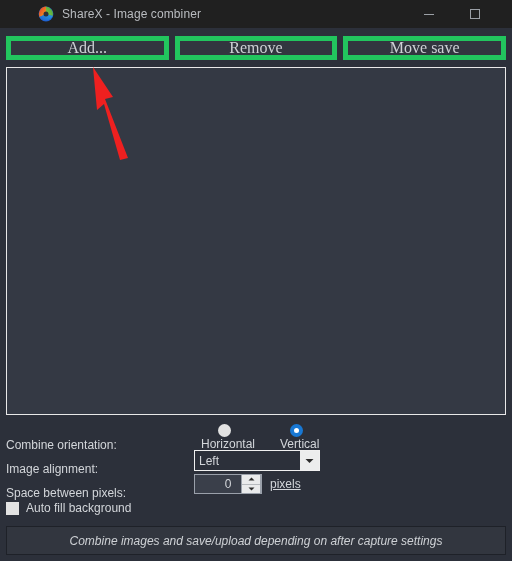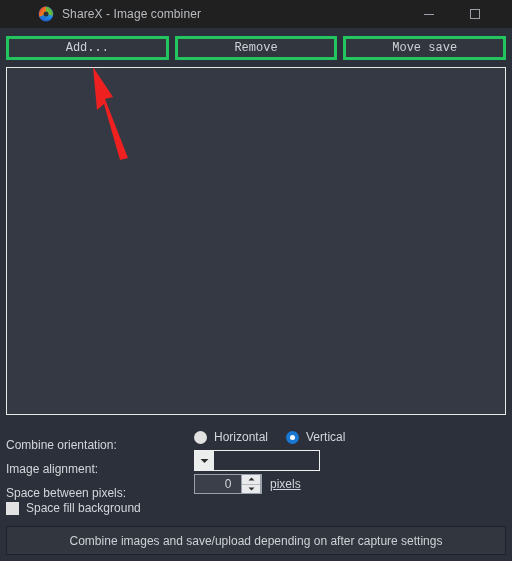--- a/index.html
+++ b/index.html
@@ -59,24 +59,24 @@
   #toolbar {
     position: absolute;
     left: 6px; top: 36px;
     width: 500px; height: 24px;
     display: flex;
     gap: 6px;
   }
   .tbtn {
     flex: 1 1 0;
     background: #32363f;
-    border: 3px solid #22c55e;
+    border: 5px solid #22c55e;
     color: #ced1d5;
-    font-size: 12px;
-    font-family: Liberation Mono, monospace;
+    font-size: 16px;
+    font-family: Liberation Serif, serif;
     display: flex;
     align-items: center;
     justify-content: center;
     cursor: default;
     box-sizing: border-box;
   }
 
   
   #list-area {
     position: absolute;
@@ -107,20 +107,21 @@
     left: 194px; top: 428px;
     height: 18px;
     display: flex;
     align-items: center;
   }
   .radio-item {
     display: flex;
     align-items: center;
     margin-right: 18px;
     cursor: default;
+    flex-direction: column;
   }
   .radio-dot {
     width: 13px; height: 13px;
     border-radius: 50%;
     flex: 0 0 auto;
     box-sizing: border-box;
   }
   .radio-dot.off { background: #e2e2e2; }
   .radio-dot.on {
     background: #1878d4;
@@ -240,20 +241,21 @@
     width: 500px; height: 29px;
     background: #32363f;
     border: 1px solid #1e2128;
     box-sizing: border-box;
     display: flex;
     align-items: center;
     justify-content: center;
     font-size: 12px;
     color: #ced1d5;
     cursor: default;
+    font-style: italic;
   }
 
   
   #annotation-arrow {
     position: absolute;
     left: 0; top: 0;
     width: 512px; height: 561px;
     pointer-events: none;
   }
 </style>
@@ -324,20 +326,21 @@
     </div>
     <div class="radio-item">
       <span class="radio-dot on"></span>
       <span class="radio-label">Vertical</span>
     </div>
   </div>
 
   <div class="opt-label" id="lbl-alignment">Image alignment:</div>
 
   <div id="combo">
+    <span id="combo-value">Left</span>
     <span id="combo-arrow">
       <svg width="9" height="6" viewBox="0 0 9 6">
         <path d="M0.5 1 L4.5 5 L8.5 1 Z" fill="#2b2b2b"></path>
       </svg>
     </span>
   </div>
 
   <div class="opt-label" id="lbl-space">Space between pixels:</div>
 
   <div id="spin">
@@ -352,21 +355,21 @@
     <div class="spin-btn">
       <svg width="7" height="4" viewBox="0 0 7 4">
         <path d="M0.5 0.5 L6.5 0.5 L3.5 3.5 Z" fill="#2b2b2b"></path>
       </svg>
     </div>
   </div>
   <div id="pixels-label">pixels</div>
 
   <div id="autofill-row">
     <span id="autofill-box"></span>
-    <span id="autofill-label">Space fill background</span>
+    <span id="autofill-label">Auto fill background</span>
   </div>
 
   <div id="combine-btn">Combine images and save/upload depending on after capture settings</div>
 
   <svg id="annotation-arrow" viewBox="0 0 512 561">
     <g fill="#ee2020">
       <path d="M93 67 L113 97 L105 99 L128 158 L120 160 L104 104 L97 110 Z"></path>
     </g>
   </svg>
 

